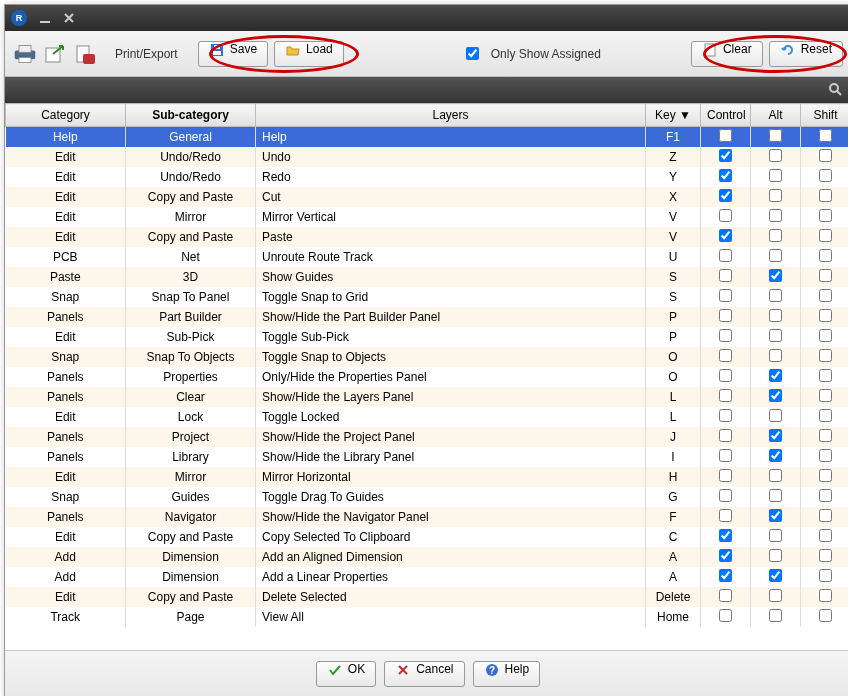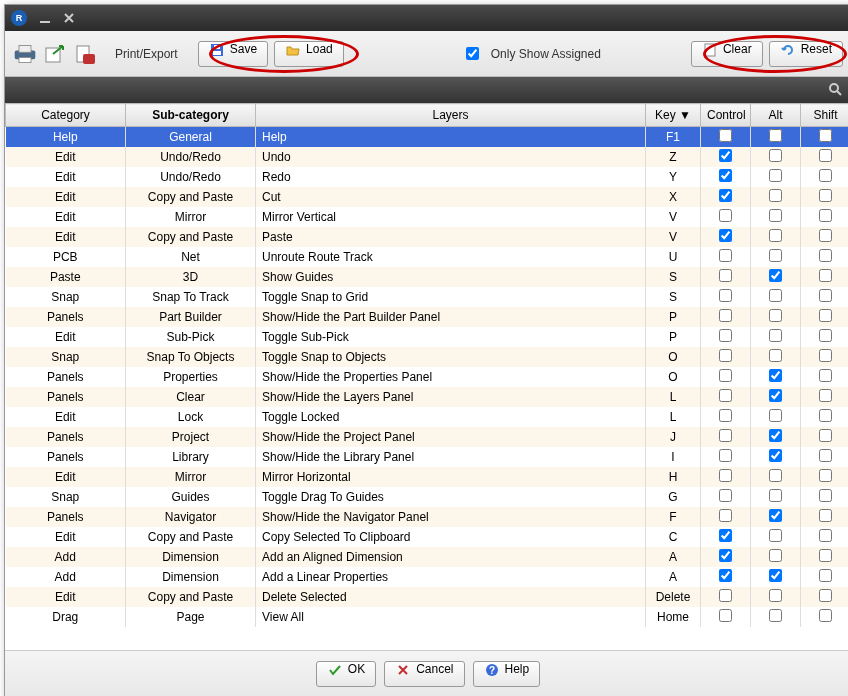--- a/index.html
+++ b/index.html
@@ -210,21 +210,21 @@
             <td class="center">Paste</td>
             <td class="center">3D</td>
             <td class="cmd-col">Show Guides</td>
             <td class="center">S</td>
             <td class="center"><input type="checkbox" style=""></td>
             <td class="center"><input type="checkbox" checked="" style=""></td>
             <td class="center"><input type="checkbox" style=""></td>
           </tr>
           <tr class="odd">
             <td class="center">Snap</td>
-            <td class="center">Snap To Track</td>
+            <td class="center">Snap To Panel</td>
             <td class="cmd-col">Toggle Snap to Grid</td>
             <td class="center">S</td>
             <td class="center"><input type="checkbox" style=""></td>
             <td class="center"><input type="checkbox" style=""></td>
             <td class="center"><input type="checkbox" style=""></td>
           </tr>
           <tr class="even">
             <td class="center">Panels</td>
             <td class="center">Part Builder</td>
             <td class="cmd-col">Show/Hide the Part Builder Panel</td>
@@ -247,21 +247,21 @@
             <td class="center">Snap To Objects</td>
             <td class="cmd-col">Toggle Snap to Objects</td>
             <td class="center">O</td>
             <td class="center"><input type="checkbox" style=""></td>
             <td class="center"><input type="checkbox" style=""></td>
             <td class="center"><input type="checkbox" style=""></td>
           </tr>
           <tr class="odd">
             <td class="center">Panels</td>
             <td class="center">Properties</td>
-            <td class="cmd-col">Show/Hide the Properties Panel</td>
+            <td class="cmd-col">Only/Hide the Properties Panel</td>
             <td class="center">O</td>
             <td class="center"><input type="checkbox" style=""></td>
             <td class="center"><input type="checkbox" checked="" style=""></td>
             <td class="center"><input type="checkbox" style=""></td>
           </tr>
           <tr class="even">
             <td class="center">Panels</td>
             <td class="center">Clear</td>
             <td class="cmd-col">Show/Hide the Layers Panel</td>
             <td class="center">L</td>
@@ -353,21 +353,21 @@
           <tr class="even">
             <td class="center">Edit</td>
             <td class="center">Copy and Paste</td>
             <td class="cmd-col">Delete Selected</td>
             <td class="center">Delete</td>
             <td class="center"><input type="checkbox" style=""></td>
             <td class="center"><input type="checkbox" style=""></td>
             <td class="center"><input type="checkbox" style=""></td>
           </tr>
           <tr class="odd">
-            <td class="center">Drag</td>
+            <td class="center">Track</td>
             <td class="center">Page</td>
             <td class="cmd-col">View All</td>
             <td class="center">Home</td>
             <td class="center"><input type="checkbox" style=""></td>
             <td class="center"><input type="checkbox" style=""></td>
             <td class="center"><input type="checkbox" style=""></td>
           </tr>
         </tbody>
     </table>
   </div>

